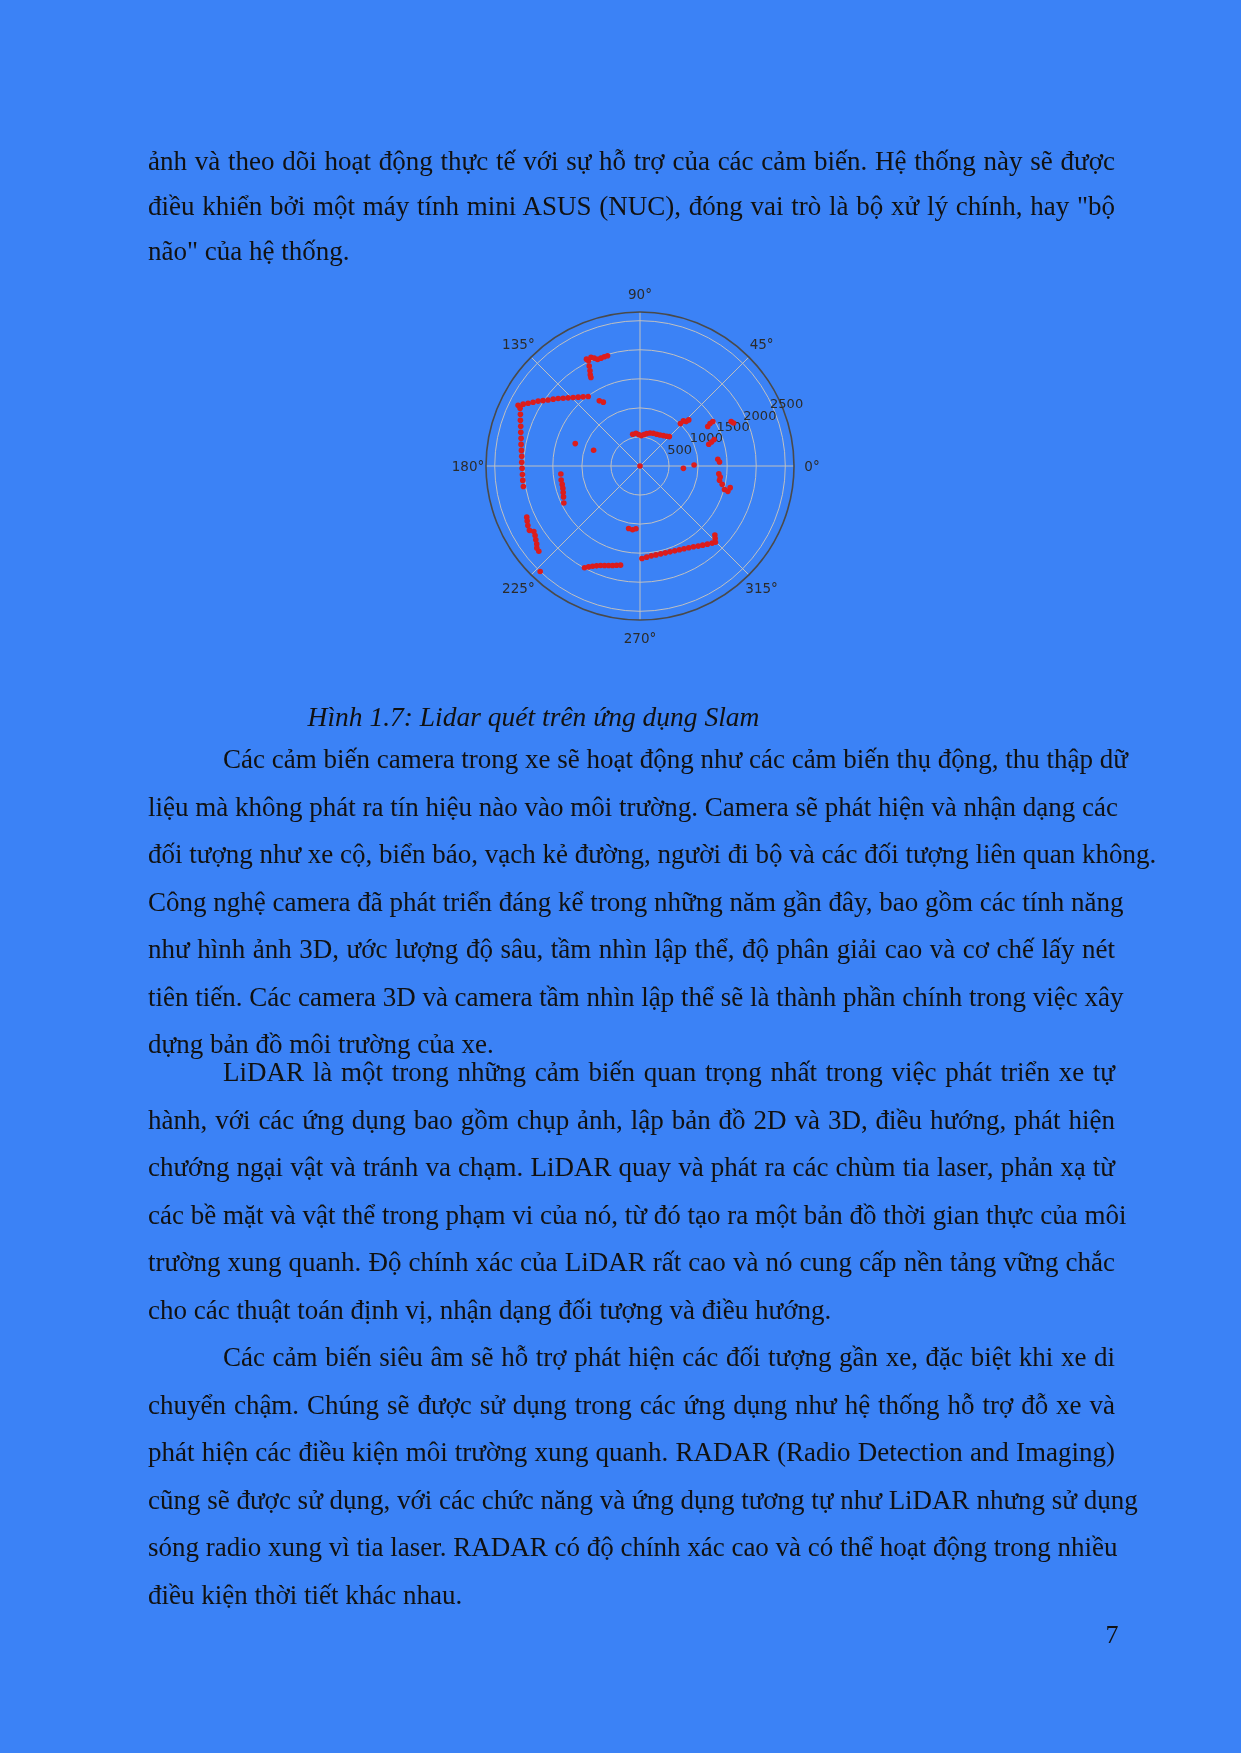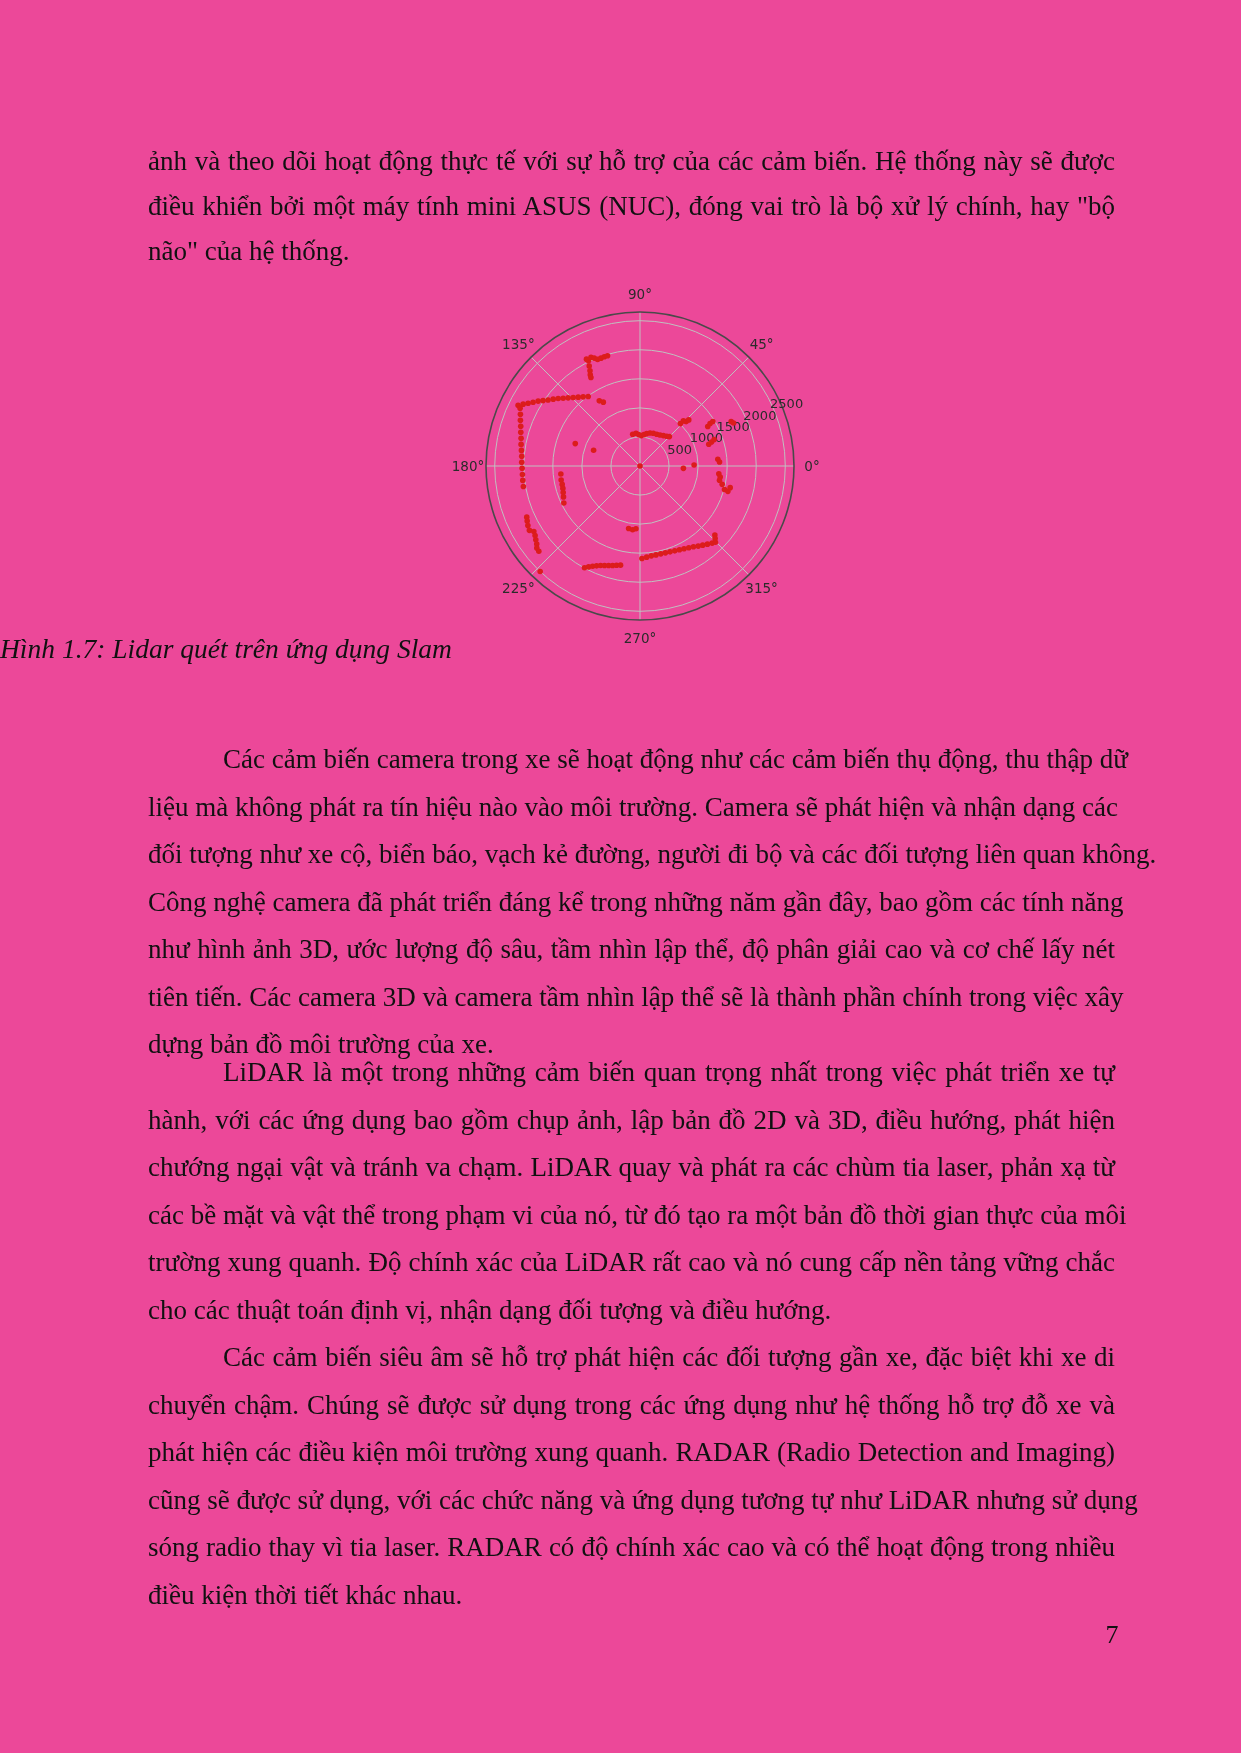--- a/index.html
+++ b/index.html
@@ -1,24 +1,24 @@
 <!DOCTYPE html>
 <html><head>
 <meta charset="utf-8">
 <style>
   html,body{margin:0;padding:0;background:#fff;}
-  .page{position:relative;width:1241px;height:1753px;background:#ec4899;overflow:hidden;
+  .page{position:relative;width:1241px;height:1753px;background:#3b82f6;overflow:hidden;
         font-family:"Liberation Serif",serif;color:#111;}
   .textblock{position:absolute;left:148px;width:967px;}
   .line{font-size:27px;text-align:justify;text-align-last:justify;white-space:nowrap;}
   .line.last{text-align:left;text-align-last:left;}
   .line.ind{text-indent:75px;}
   #p0 .line{line-height:45px;}
   #p1 .line,#p2 .line,#p3 .line{line-height:47.5px;}
-  .caption{position:absolute;left:0;top:632px;width:1067px;
+  .caption{position:absolute;left:0;top:700px;width:1067px;text-align:center;
            font-style:italic;font-size:27.5px;line-height:34px;}
   .figure{position:absolute;left:372px;top:262px;width:520px;height:400px;}
   .pagenum{position:absolute;left:1090px;top:1620px;width:44px;text-align:center;
            font-size:26px;line-height:30px;}
 </style>
 </head>
 <body>
 
 <div class="page">
 
@@ -211,19 +211,19 @@
     <div class="line">các bề mặt và vật thể trong phạm vi của nó, từ đó tạo ra một bản đồ thời gian thực của môi</div>
     <div class="line">trường xung quanh. Độ chính xác của LiDAR rất cao và nó cung cấp nền tảng vững chắc</div>
     <div class="line last">cho các thuật toán định vị, nhận dạng đối tượng và điều hướng.</div>
   </div>
 
   <div class="textblock" id="p3" style="top:1334px;font-family:Liberation Serif, serif;">
     <div class="line ind">Các cảm biến siêu âm sẽ hỗ trợ phát hiện các đối tượng gần xe, đặc biệt khi xe di</div>
     <div class="line">chuyển chậm. Chúng sẽ được sử dụng trong các ứng dụng như hệ thống hỗ trợ đỗ xe và</div>
     <div class="line">phát hiện các điều kiện môi trường xung quanh. RADAR (Radio Detection and Imaging)</div>
     <div class="line">cũng sẽ được sử dụng, với các chức năng và ứng dụng tương tự như LiDAR nhưng sử dụng</div>
-    <div class="line">sóng radio thay vì tia laser. RADAR có độ chính xác cao và có thể hoạt động trong nhiều</div>
+    <div class="line">sóng radio xung vì tia laser. RADAR có độ chính xác cao và có thể hoạt động trong nhiều</div>
     <div class="line last">điều kiện thời tiết khác nhau.</div>
   </div>
 
   <div class="pagenum">7</div>
 
 </div>
 
 </body></html>

